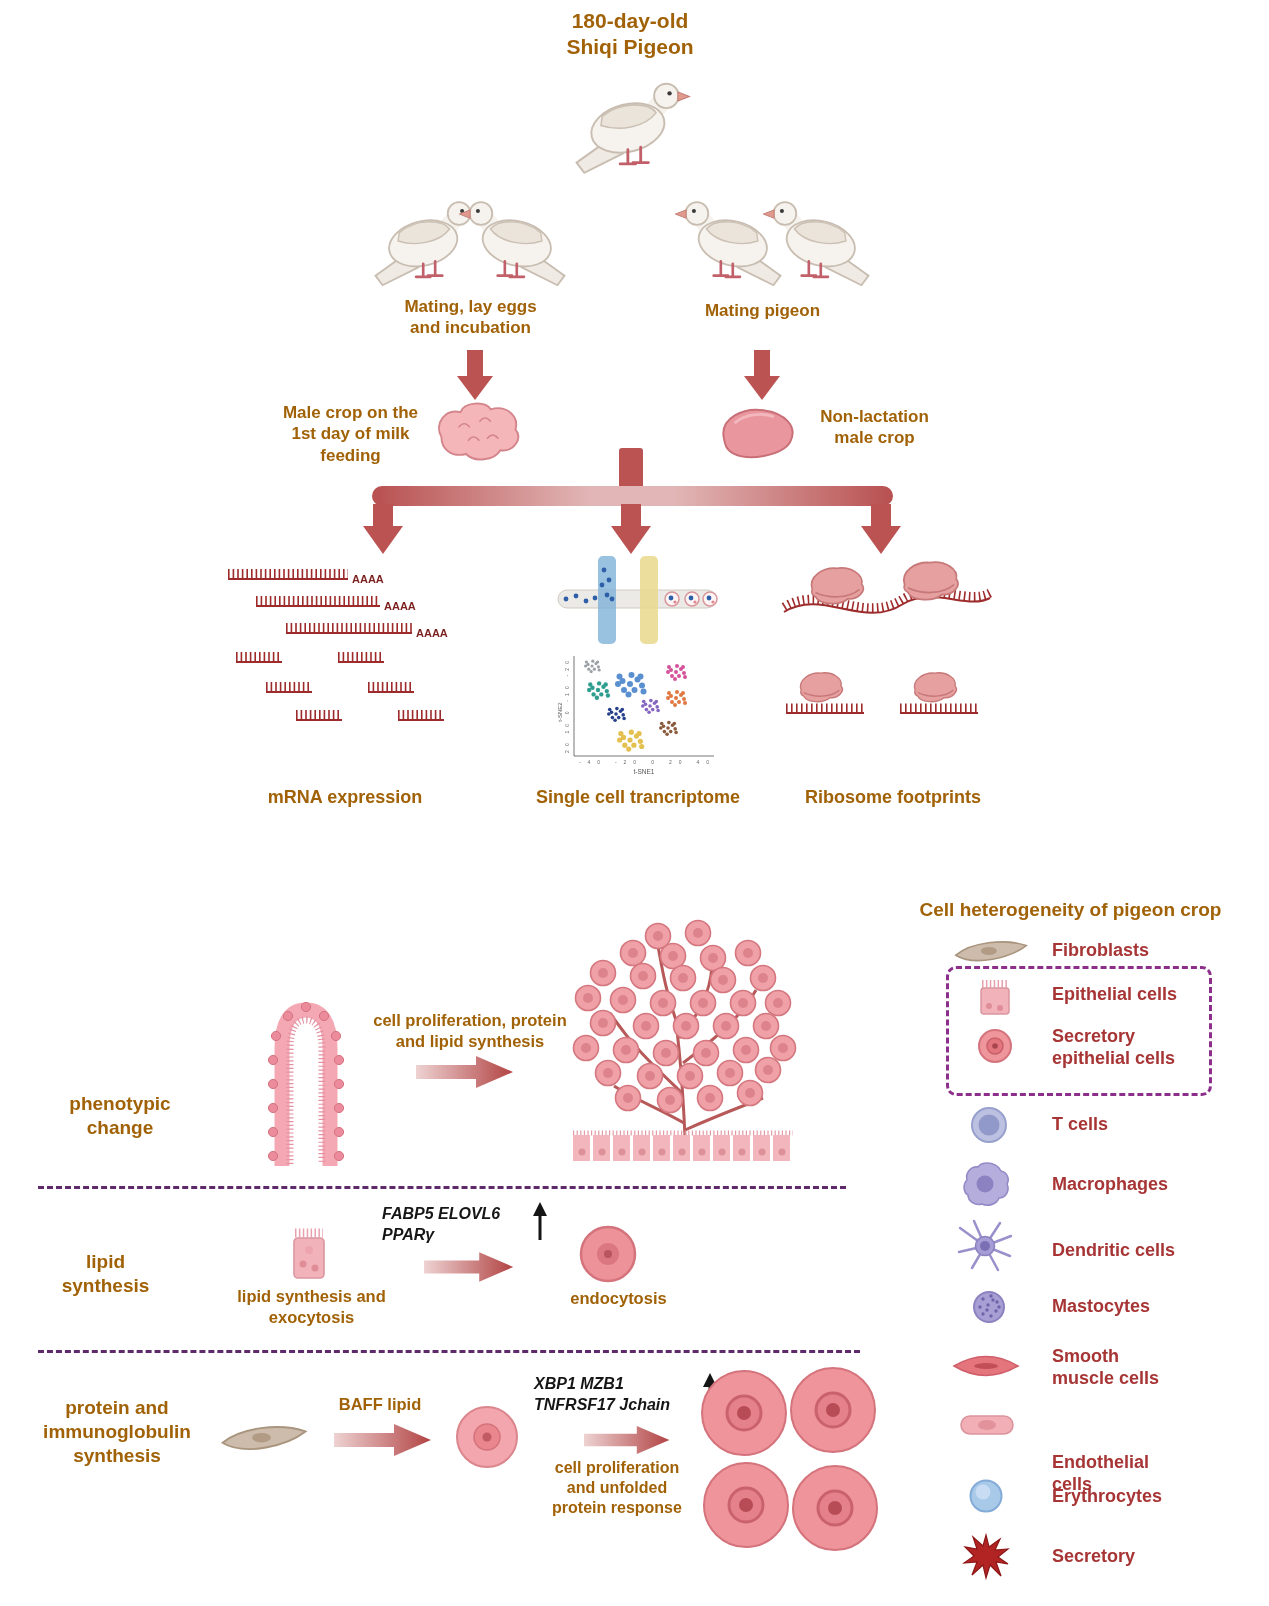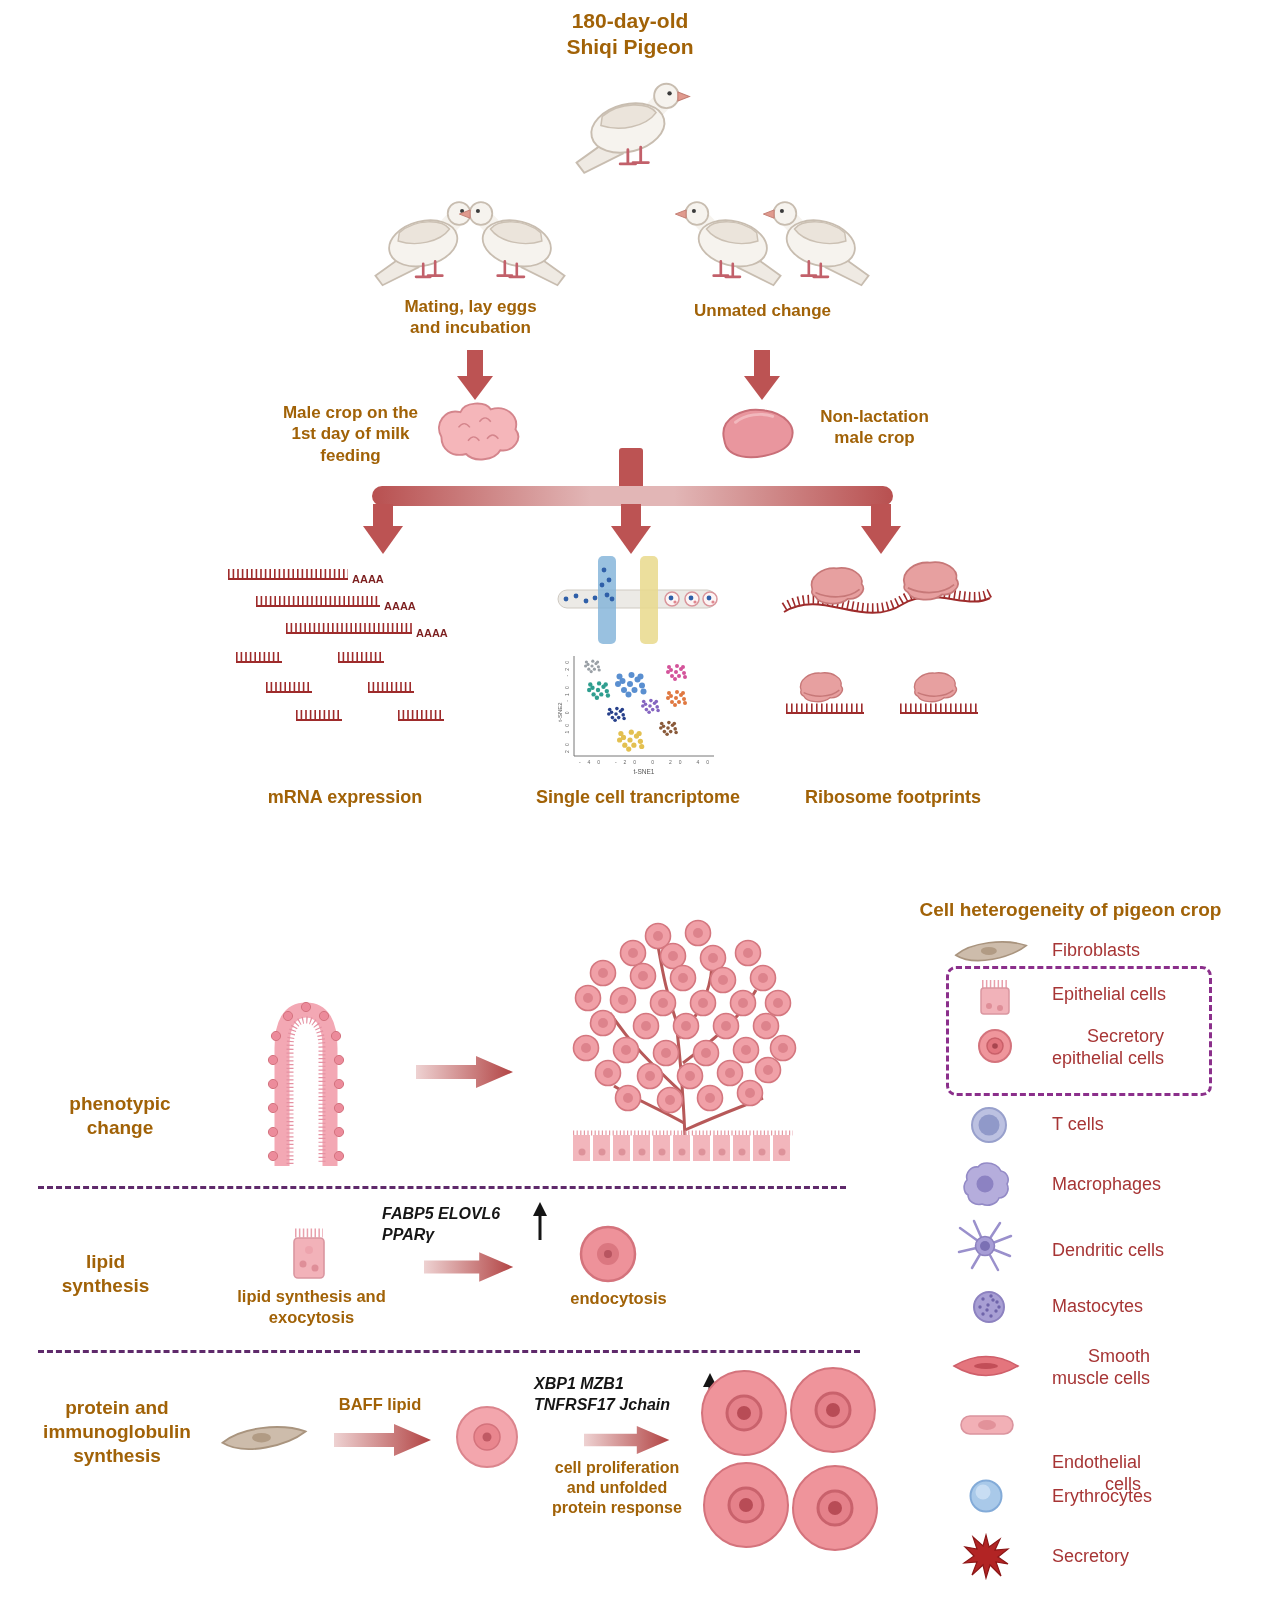--- a/index.html
+++ b/index.html
@@ -1,21 +1,21 @@
 <!DOCTYPE html>
 <html><head>
 <meta charset="utf-8">
 <style>
   *{margin:0;padding:0;box-sizing:border-box}
   body{background:#ffffff;font-family:"Liberation Sans",sans-serif}
   .canvas{position:relative;width:1269px;height:1606px;background:#fff;overflow:hidden}
   .abs{position:absolute}
   .lbl{color:#a16207;font-weight:bold;text-align:center;white-space:pre-line;line-height:1.25}
   .genes{color:#161616;font-weight:bold;font-style:italic;white-space:pre-line;font-size:16px;line-height:1.3}
-  .legend-label{color:#a73535;font-weight:normal;font-size:18px;white-space:pre-line;line-height:1.2;text-align:right}
+  .legend-label{color:#a73535;font-weight:bold;font-size:18px;white-space:pre-line;line-height:1.2;text-align:left}
   .divider{border-top:3px dashed #5f2a6b;height:0}
   .dashed-box{border:3px dashed #8b2f8b;border-radius:10px}
   svg text{font-family:"Liberation Sans",sans-serif}
 </style>
 </head>
 <body>
 
 <svg width="0" height="0" style="position:absolute" aria-hidden="true">
   <defs>
     <linearGradient id="gradArrow" x1="0" y1="0" x2="1" y2="0">
@@ -89,21 +89,21 @@
 
   <svg class="abs" style="left:668px;top:180px;transform:scaleX(-1)" width="120" height="110" viewBox="0 0 100 92">
       <use href="#pigeon"></use>
     </svg>
   <svg class="abs" style="left:756px;top:180px;transform:scaleX(-1)" width="120" height="110" viewBox="0 0 100 92">
       <use href="#pigeon"></use>
     </svg>
 
   <div class="abs lbl" style="left:368px;top:296px;width:205px;font-size:17px">Mating, lay eggs
 and incubation</div>
-  <div class="abs lbl" style="left:655px;top:300px;width:215px;font-size:17px">Unmated change</div>
+  <div class="abs lbl" style="left:655px;top:300px;width:215px;font-size:17px">Mating pigeon</div>
 
   <svg class="abs" style="left:457px;top:350px" width="36" height="52" viewBox="0 0 36 52">
     <polygon points="10,0 26,0 26,26 36,26 18,50 0,26 10,26" fill="#bc5353"></polygon>
     </svg>
   <svg class="abs" style="left:744px;top:350px" width="36" height="52" viewBox="0 0 36 52">
     <polygon points="10,0 26,0 26,26 36,26 18,50 0,26 10,26" fill="#bc5353"></polygon>
     </svg>
 
   <div class="abs lbl" style="left:268px;top:402px;width:165px;font-size:17px">Male crop on the
 1st day of milk
@@ -326,20 +326,22 @@
         <circle cx="76" cy="22" r="4.6"></circle>
       <circle cx="88" cy="42" r="4.6"></circle>
         <circle cx="91" cy="66" r="4.6"></circle>
         <circle cx="91" cy="90" r="4.6"></circle>
       <circle cx="91" cy="114" r="4.6"></circle>
         <circle cx="91" cy="138" r="4.6"></circle>
         <circle cx="91" cy="162" r="4.6"></circle>
     </g>
   </svg>
 
+  <div class="abs lbl" style="left:350px;top:1010px;width:240px;font-size:16.5px">cell proliferation, protein
+and lipid synthesis</div>
 
   <svg class="abs" style="left:416px;top:1054px" width="100" height="36" viewBox="0 0 100 36">
     <polygon points="0,11 60,11 60,2 97,18 60,34 60,25 0,25" fill="url(#gradArrow)"></polygon>
     </svg>
 
   <svg class="abs" style="left:558px;top:908px" width="245" height="265" viewBox="0 0 245 265">
     <g stroke="#b04848" stroke-width="3" fill="none" opacity="0.9">
       <path d="M128,252 C126,200 124,160 118,115"></path>
       <path d="M124,185 C96,158 74,138 52,105"></path>
       <path d="M125,155 C158,130 182,110 198,82"></path>

